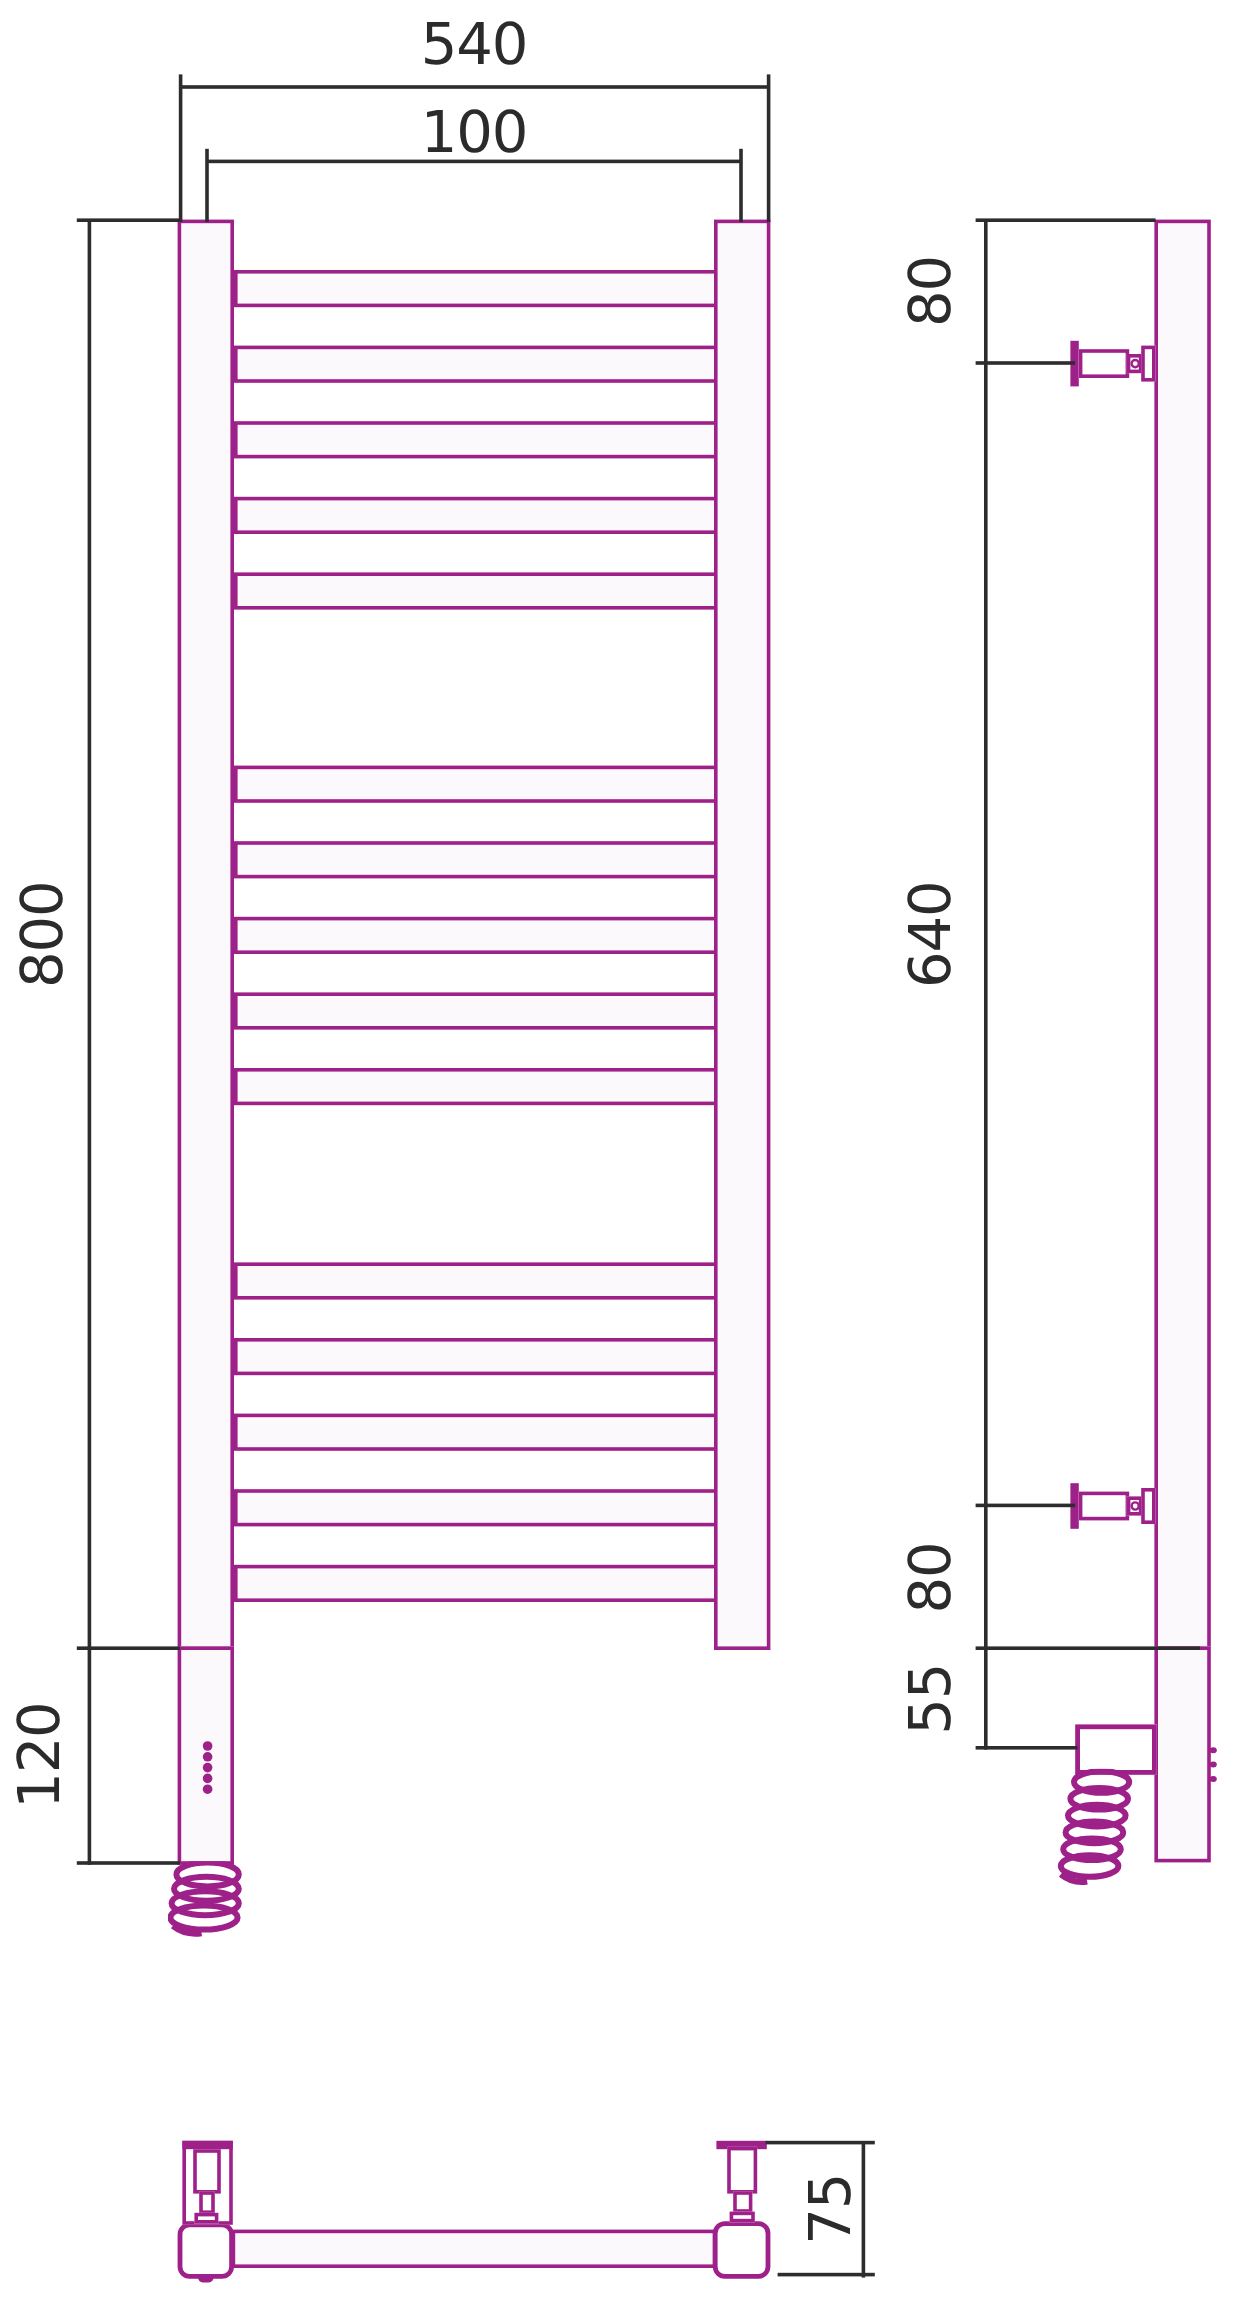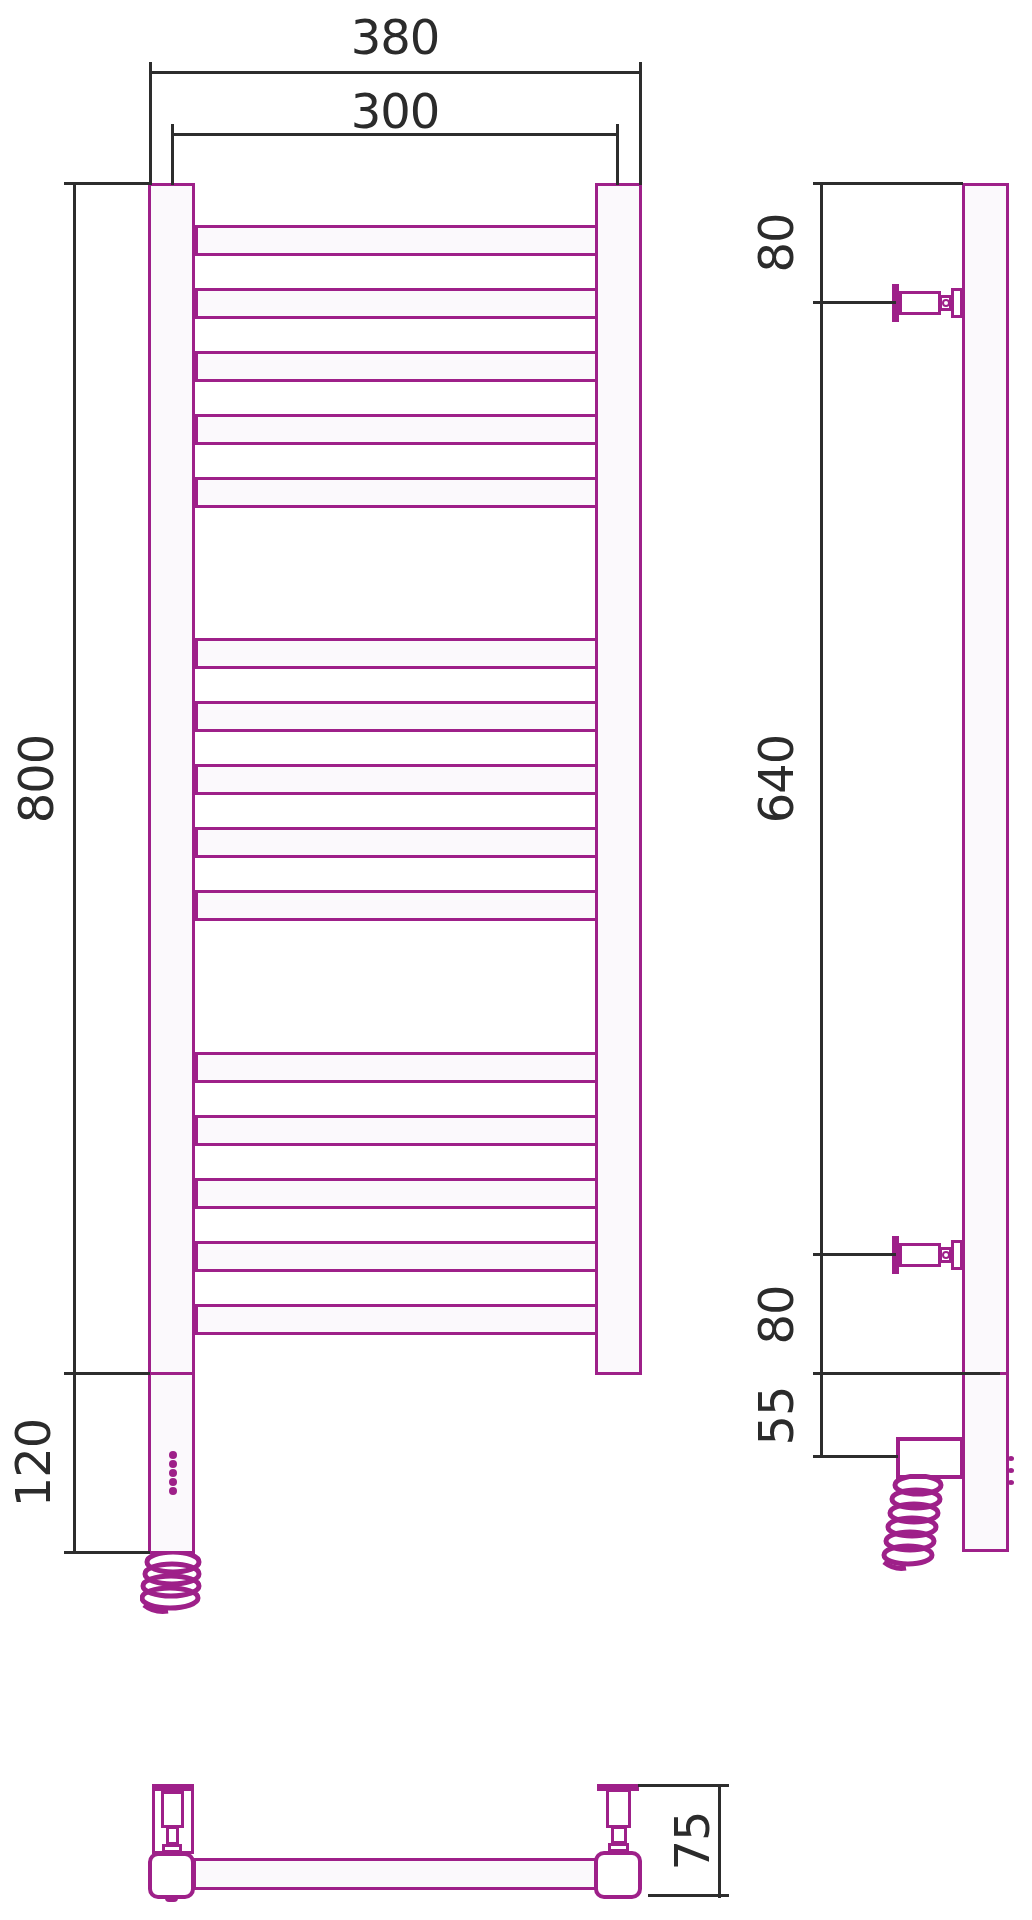--- a/index.html
+++ b/index.html
@@ -65,26 +65,26 @@
       <ellipse cx="32" cy="23" rx="27" ry="10"></ellipse>
       <ellipse cx="31" cy="35" rx="28" ry="10"></ellipse>
       <ellipse cx="30" cy="47" rx="28" ry="10"></ellipse>
       <path d="M4 54 q 10 8 24 6"></path>
     </g>
   </svg>
 
   <div class="abs dline" style="left:150px;top:71px;width:491px;height:3px;"></div>
   <div class="abs dline" style="left:149px;top:62px;width:3px;height:123px;"></div>
   <div class="abs dline" style="left:639px;top:62px;width:3px;height:123px;"></div>
-  <div class="abs dimtext" style="left:325px;top:12px;">380</div>
+  <div class="abs dimtext" style="left:325px;top:12px;">540</div>
 
   <div class="abs dline" style="left:172px;top:133px;width:446px;height:3px;"></div>
   <div class="abs dline" style="left:171px;top:124px;width:3px;height:61px;"></div>
   <div class="abs dline" style="left:616px;top:124px;width:3px;height:61px;"></div>
-  <div class="abs dimtext" style="left:325px;top:86px;">300</div>
+  <div class="abs dimtext" style="left:325px;top:86px;">100</div>
 
   <div class="abs dline" style="left:73px;top:183px;width:3px;height:1371px;"></div>
   <div class="abs dline" style="left:64px;top:182px;width:86px;height:3px;"></div>
   <div class="abs dline" style="left:64px;top:1372px;width:86px;height:3px;"></div>
   <div class="abs dline" style="left:64px;top:1551px;width:86px;height:3px;"></div>
   <div class="abs dimtext rot" style="left:-34px;top:754px;">800</div>
   <div class="abs dimtext rot" style="left:-37px;top:1438px;">120</div>
 
   <div class="abs mrect" style="left:962px;top:183px;width:47px;height:1192px;"></div>
   <div class="abs mrect" style="left:962px;top:1372px;width:47px;height:180px;"></div>

